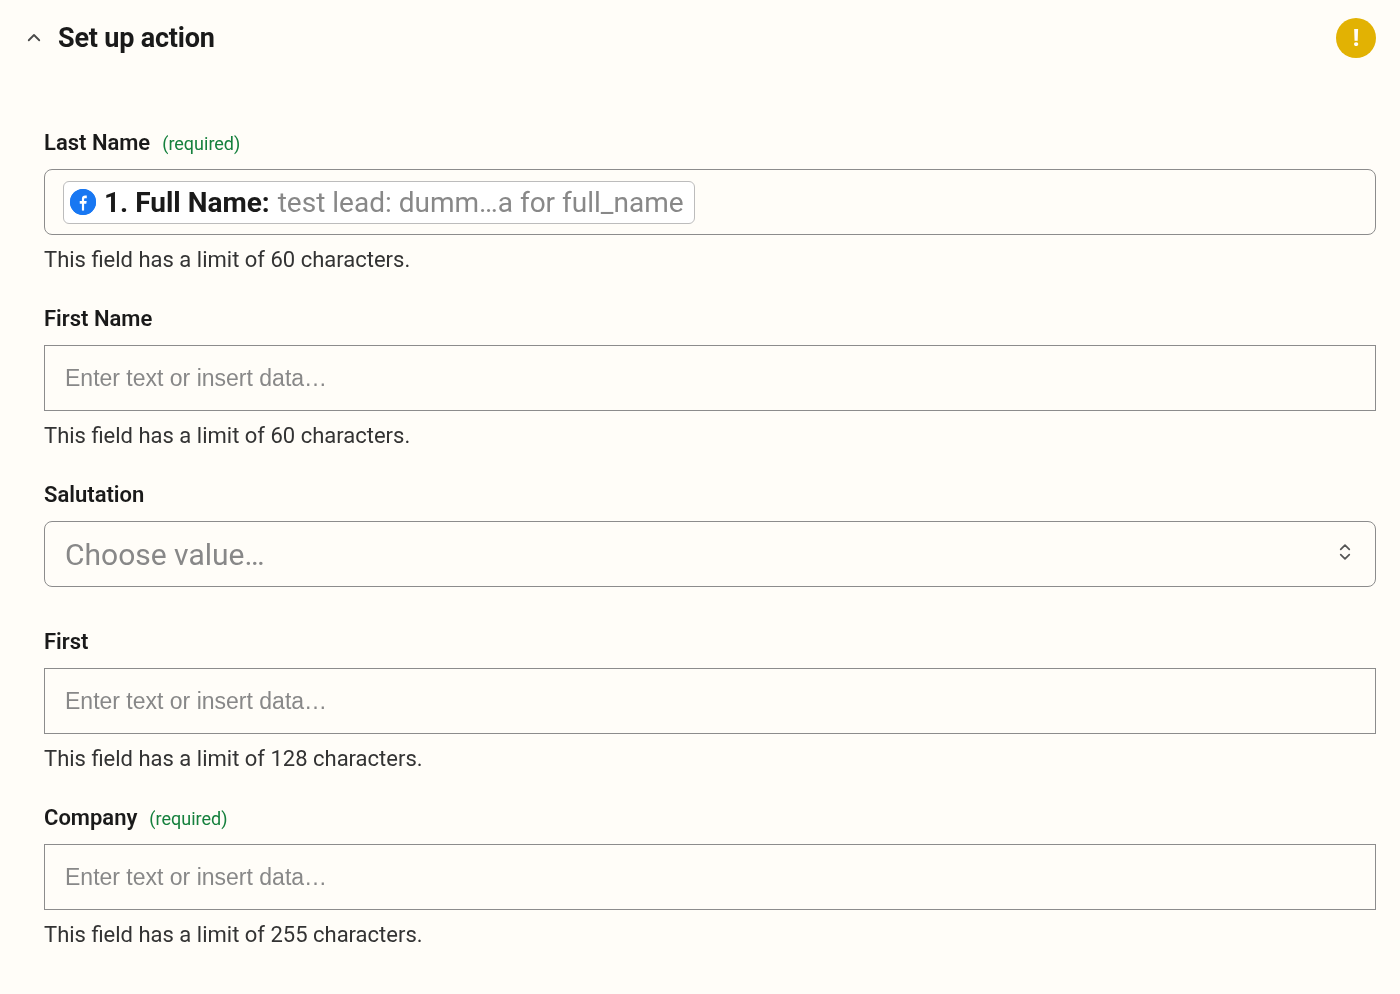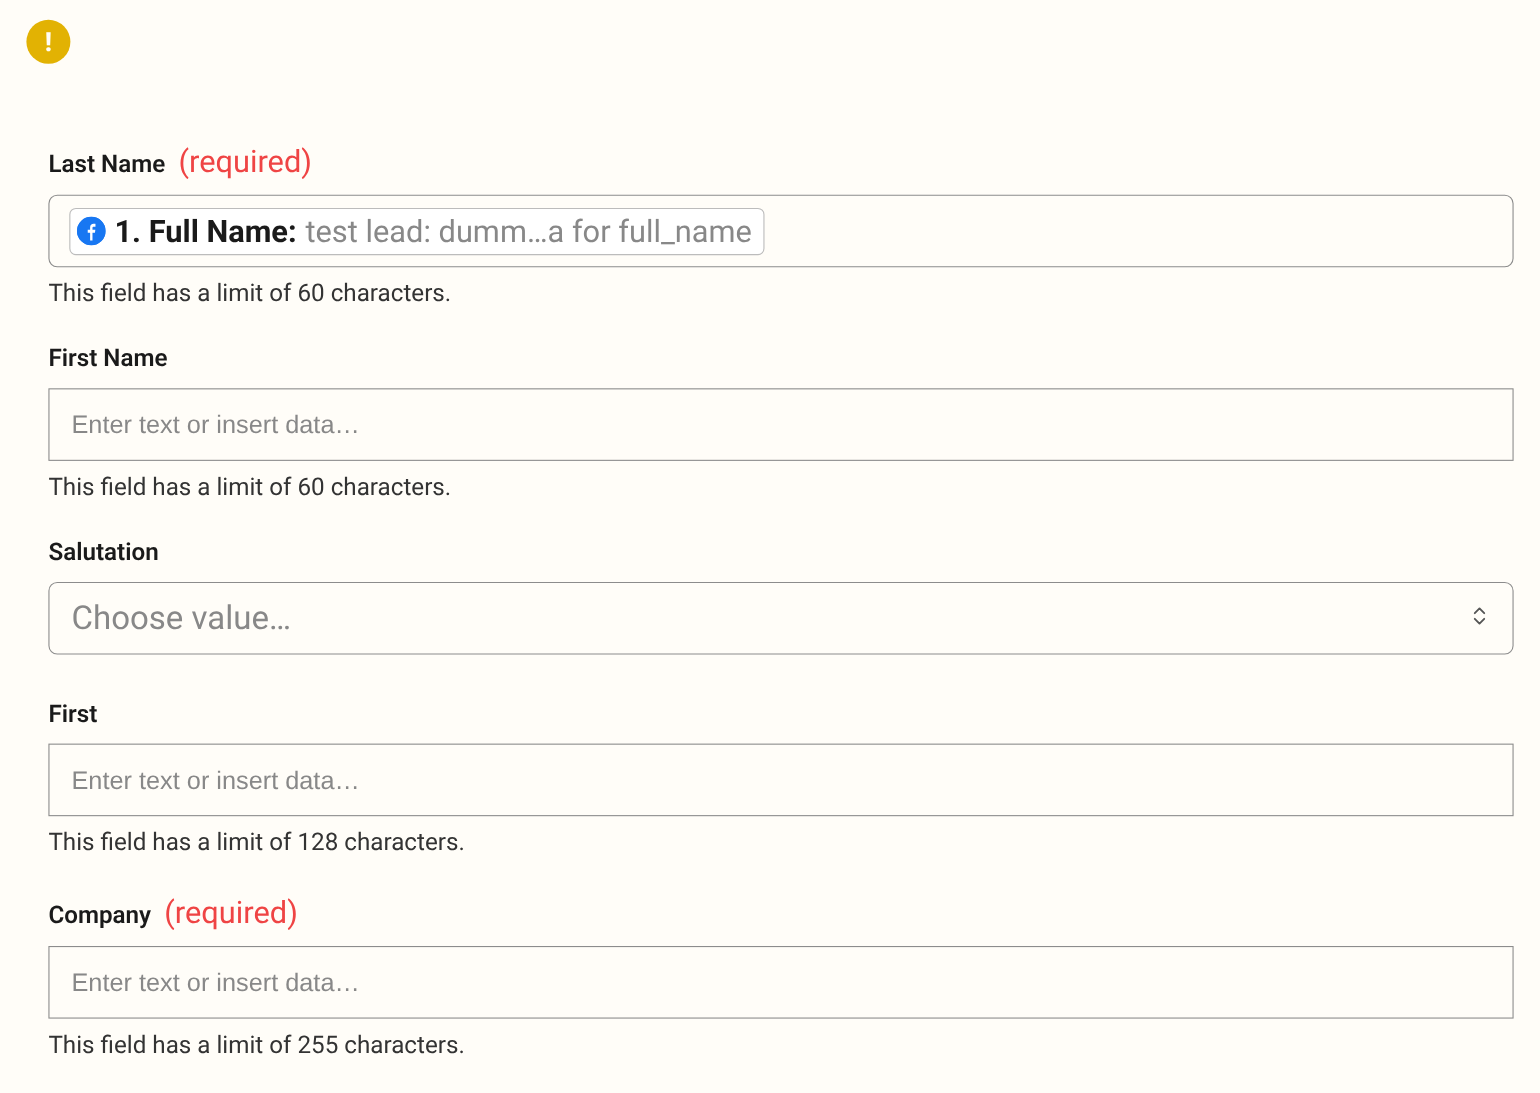--- a/index.html
+++ b/index.html
@@ -52,22 +52,22 @@
     display: flex;
     align-items: baseline;
     gap: 12px;
     margin-bottom: 14px;
   }
   .field-label {
     font-size: 22px;
     font-weight: 600;
   }
   .field-required {
-    font-size: 28px;
-    color: #ef4444;
+    font-size: 18px;
+    color: #15803d;
     font-weight: 400;
   }
   .text-input-box {
     width: 100%;
     border: 1px solid #8c8c8c;
     border-radius: 0;
     background: #fffdf8;
     min-height: 66px;
     display: flex;
     align-items: center;
@@ -131,20 +131,28 @@
   .help-text {
     font-size: 22px;
     color: #333;
     margin-top: 12px;
   }
 </style>
 </head>
 <body>
 
 <div class="header-row">
+  <div class="header-left">
+    <span class="chevron-up">
+      <svg viewBox="0 0 24 24" fill="none" stroke="#4a4a4a" stroke-width="2.4" stroke-linecap="round" stroke-linejoin="round">
+          <polyline points="5 15 12 8 19 15"></polyline>
+        </svg>
+    </span>
+    <h2 class="section-title">Set up action</h2>
+  </div>
   <div class="warning-badge">!</div>
 </div>
 
 <div class="form-area">
 
   <div class="field-block">
     <div class="field-label-row">
       <span class="field-label">Last Name</span>
       <span class="field-required">(required)</span>
     </div>

